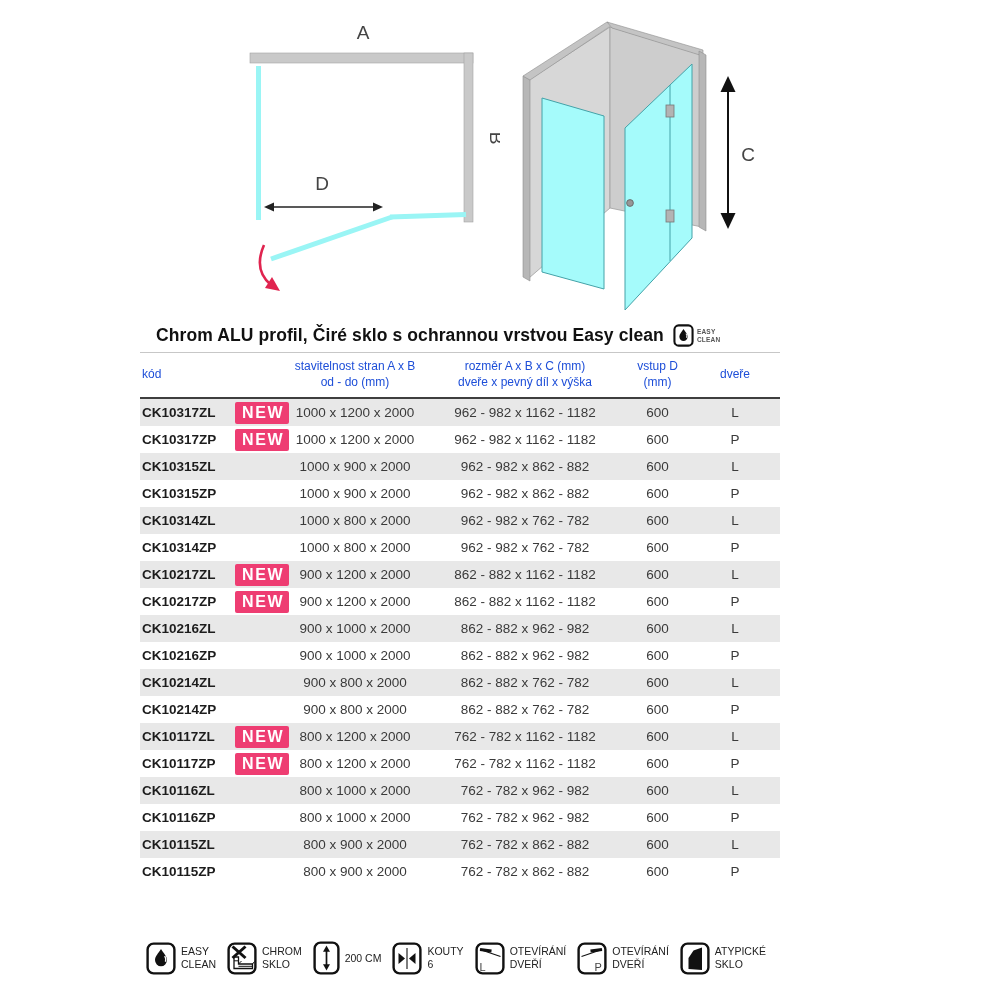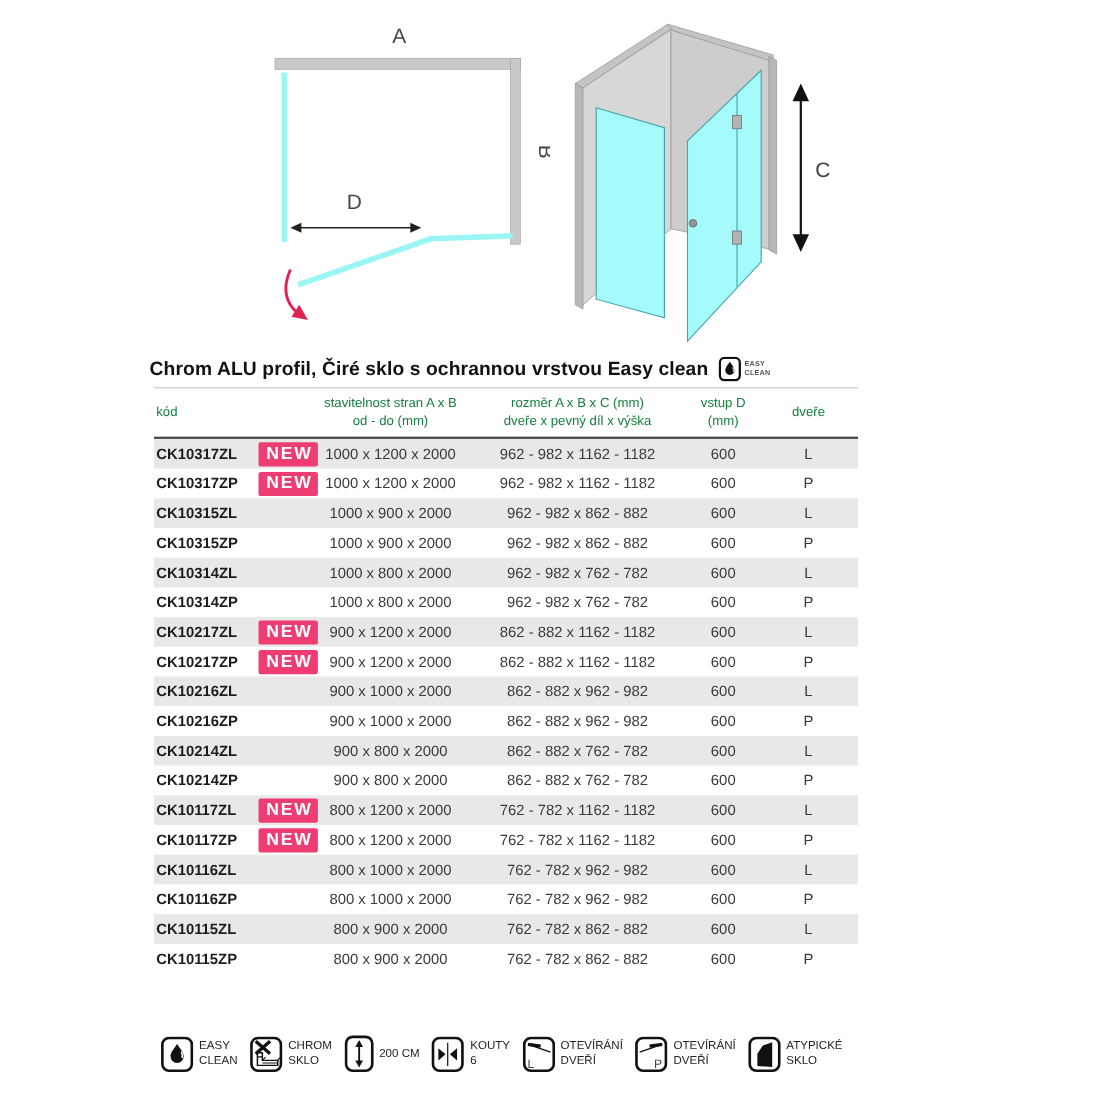--- a/index.html
+++ b/index.html
@@ -5,30 +5,30 @@
   html,body{margin:0;padding:0;background:#fff;}
   .canvas{position:relative;width:1000px;height:1000px;background:#fff;overflow:hidden;
           font-family:"Liberation Sans",sans-serif;color:#222;}
   svg text{font-family:"Liberation Sans",sans-serif;fill:#444;}
 
   
   .diagram-left{position:absolute;left:240px;top:14px;}
   .diagram-right{position:absolute;left:500px;top:10px;}
 
   
-  .title-row{position:absolute;left:136px;top:324px;display:flex;align-items:center;gap:9px;}
+  .title-row{position:absolute;left:156px;top:324px;display:flex;align-items:center;gap:9px;}
   .page-title{font-size:17.5px;font-weight:bold;color:#111;letter-spacing:.1px;white-space:nowrap;}
   .title-badge{display:flex;align-items:center;gap:3px;}
   .title-badge-label{font-size:6.5px;line-height:1.15;color:#555;font-weight:bold;letter-spacing:.2px;}
 
   
   .spec-table{position:absolute;left:140px;top:352px;width:640px;}
   .thead{display:grid;grid-template-columns:95px 50px 140px 200px 65px 90px;align-items:center;
          border-top:1px solid #c7c7c7;border-bottom:2px solid #3e3e3e;
-         padding:6px 0 7px;color:#15803d;font-size:12px;line-height:1.3;}
+         padding:6px 0 7px;color:#1d4ed8;font-size:12px;line-height:1.3;}
   .hc{text-align:center;white-space:nowrap;}
   .hc.left{text-align:left;padding-left:2px;}
   .tbody .row{display:grid;grid-template-columns:95px 50px 140px 200px 65px 90px;align-items:center;
               height:27px;font-size:13.5px;color:#3a3a3a;}
   .tbody .row:nth-child(odd){background:#e8e8e8;}
   .cell{white-space:nowrap;}
   .cell.code{font-weight:bold;color:#1c1c1c;padding-left:2px;}
   .cell.center{text-align:center;}
   .badge{display:inline-block;background:#ee3d72;color:#fff;font-weight:bold;font-size:16px;
          letter-spacing:1.6px;padding:3px 5px 3px 7px;border-radius:2px;line-height:1;}

